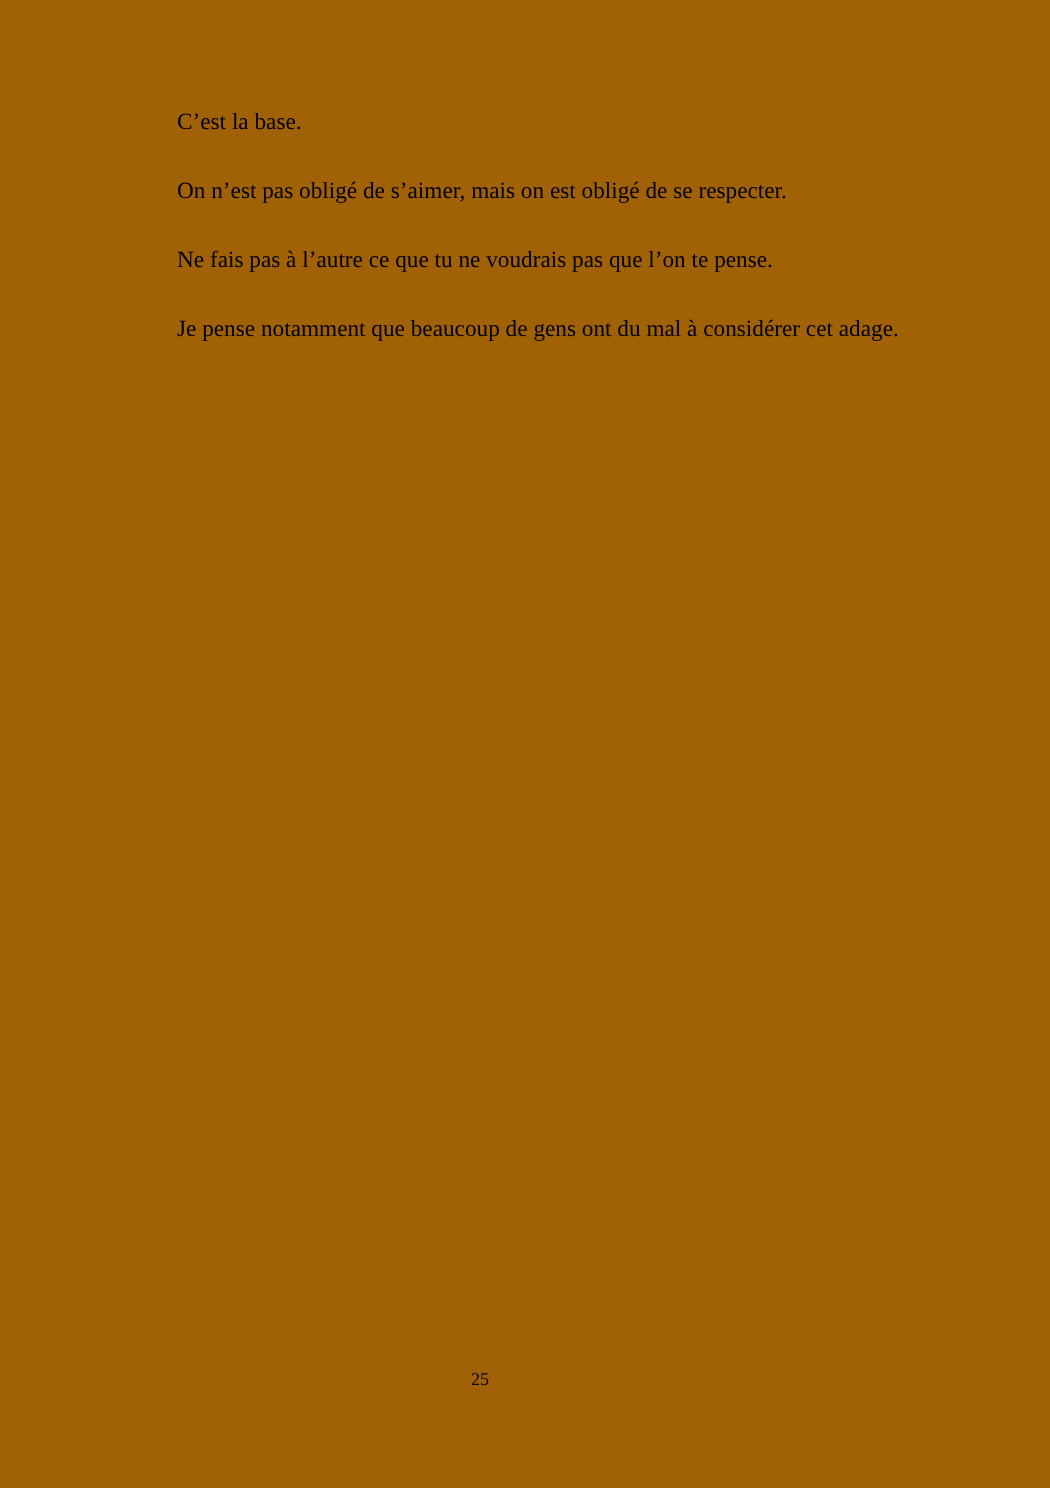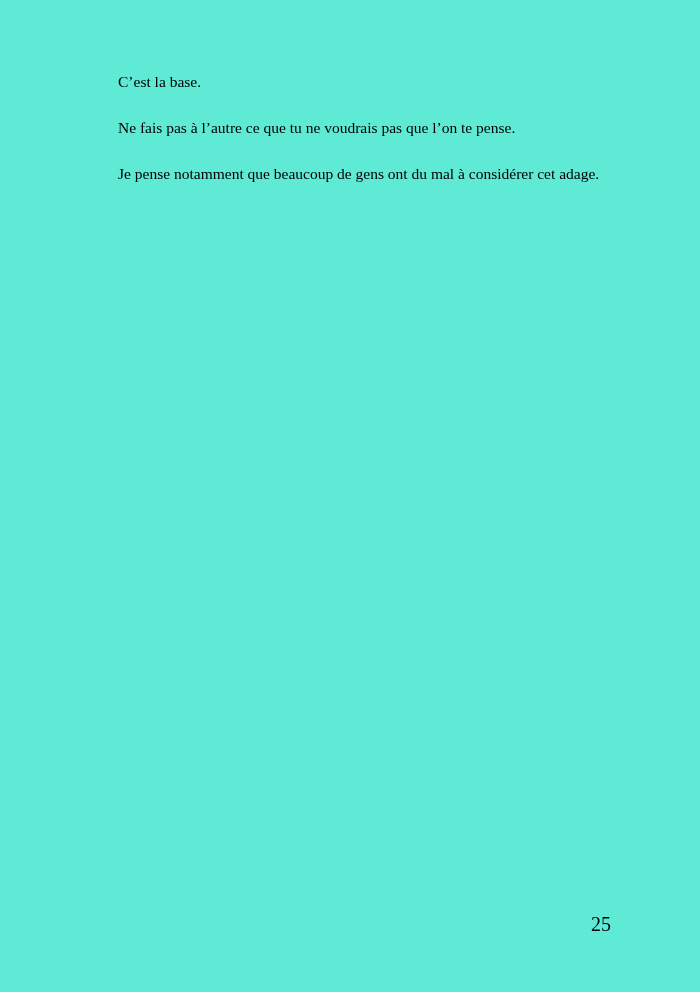--- a/index.html
+++ b/index.html
@@ -14,52 +14,53 @@
     font-family: "Liberation Serif", "DejaVu Serif", serif;
     color: #000000;
     overflow: hidden;
   }
   .page {
     position: absolute;
     left: 0;
     top: 0;
     width: 700px;
     height: 992px;
-    background: #5eead4;
+    background: #a16207;
   }
   .text-block {
     position: absolute;
     left: 92px;
     top: 72px;
     width: 516px;
   }
   .para {
     margin: 0 0 0 0;
     font-size: 15.5px;
     line-height: 1.35;
     text-indent: 26px;
     text-align: justify;
     padding-bottom: 25px;
   }
   .para:last-child {
     padding-bottom: 0;
   }
   .page-number {
     position: absolute;
-    left: 3px;
+    left: 16px;
     top: 912px;
     width: 608px;
-    text-align: right;
-    font-size: 20px;
+    text-align: center;
+    font-size: 12px;
     line-height: 1.2;
   }
 </style>
 </head>
 <body>
 
 <div class="page">
   <div class="text-block">
     <p class="para">C’est la base.</p>
+    <p class="para">On n’est pas obligé de s’aimer, mais on est obligé de se respecter.</p>
     <p class="para">Ne fais pas à l’autre ce que tu ne voudrais pas que l’on te pense.</p>
     <p class="para">Je pense notamment que beaucoup de gens ont du mal à considérer cet adage.</p>
   </div>
   <div class="page-number">25</div>
 </div>
 
 </body></html>

